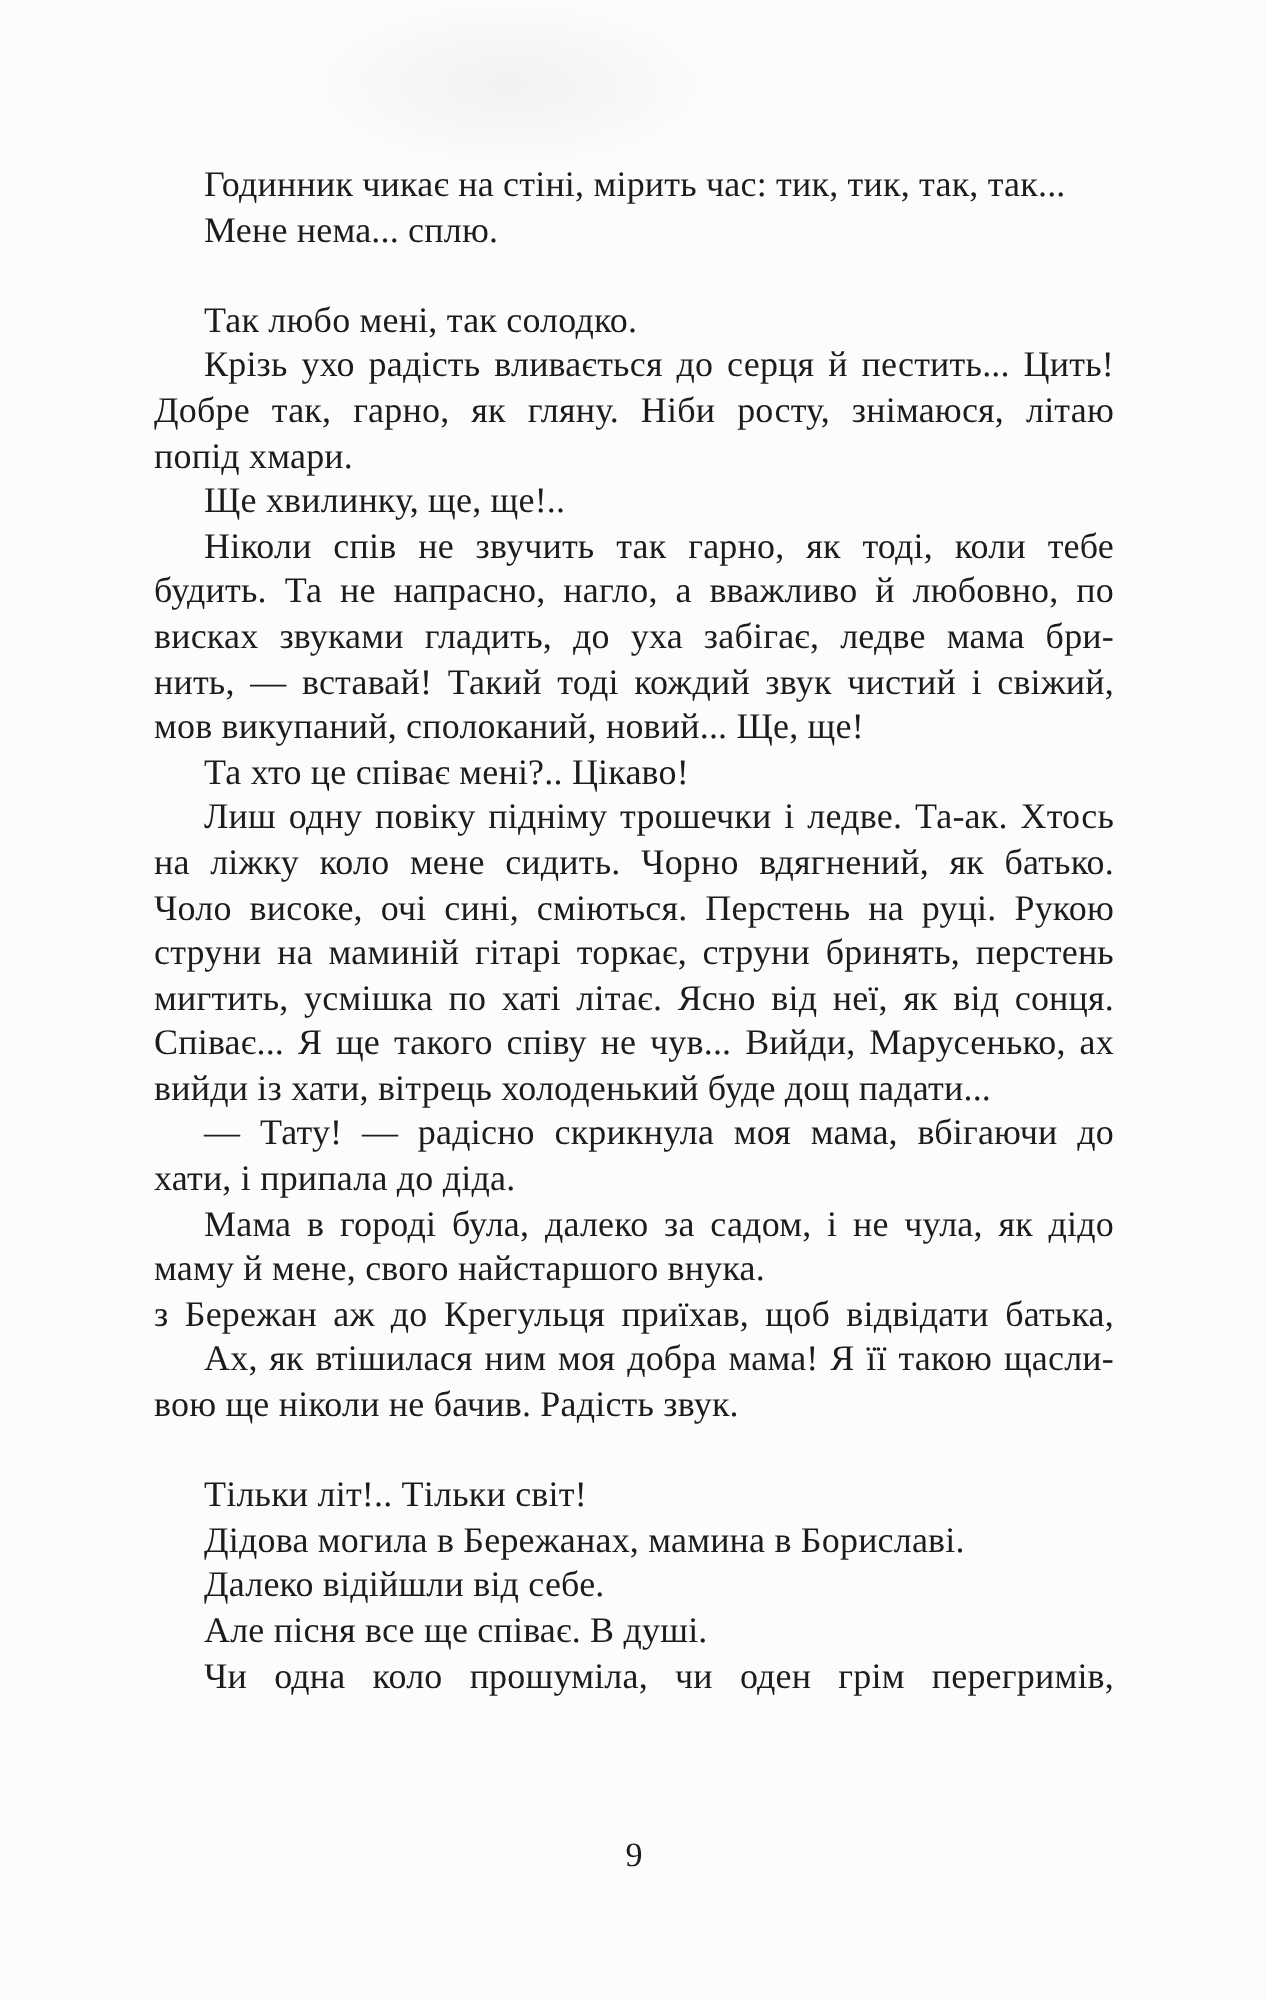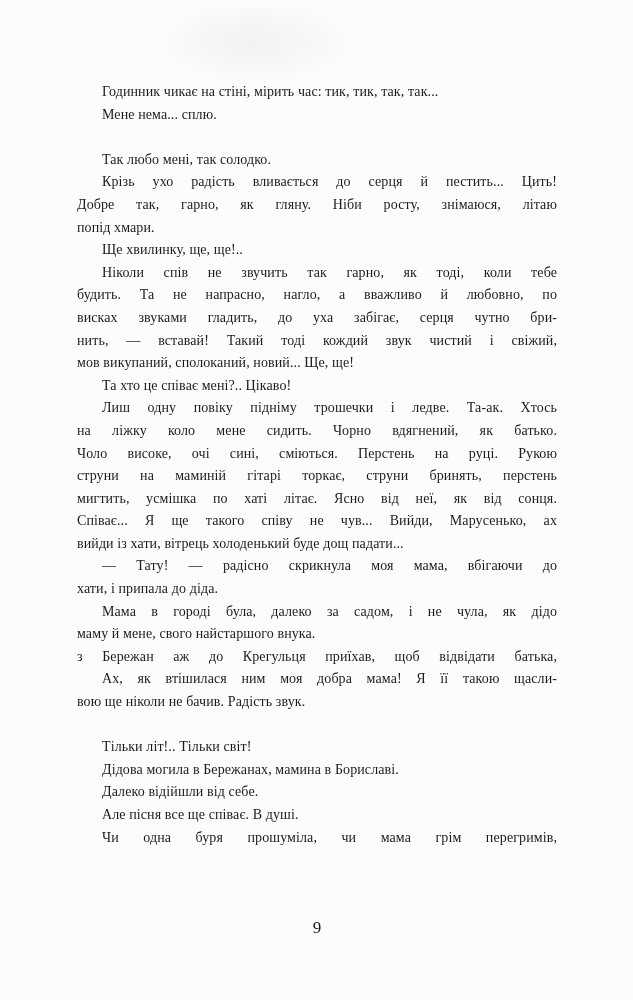--- a/index.html
+++ b/index.html
@@ -28,21 +28,21 @@
     width: 190px;
     height: 80px;
     background: radial-gradient(ellipse at 50% 50%, rgba(110,110,110,0.07) 0%, rgba(110,110,110,0.03) 45%, rgba(110,110,110,0) 75%);
     pointer-events: none;
   }
   .text-block {
     position: absolute;
     left: 77px;
     top: 81px;
     width: 480px;
-    font-size: 14px;
+    font-size: 18px;
     line-height: 22.6px;
     letter-spacing: 0.1px;
   }
   .paragraph {
     margin: 0;
     padding: 0;
   }
   .line {
     text-align: justify;
     text-align-last: justify;
@@ -90,21 +90,21 @@
         <div class="line indent">Крізь ухо радість вливається до серця й пестить... Цить!</div>
         <div class="line">Добре так, гарно, як гляну. Ніби росту, знімаюся, літаю</div>
         <div class="line para-end">попід хмари.</div>
       </div>
       <div class="paragraph">
         <div class="line indent para-end">Ще хвилинку, ще, ще!..</div>
       </div>
       <div class="paragraph">
         <div class="line indent">Ніколи спів не звучить так гарно, як тоді, коли тебе</div>
         <div class="line">будить. Та не напрасно, нагло, а вважливо й любовно, по</div>
-        <div class="line">висках звуками гладить, до уха забігає, серця чутно бри-</div>
+        <div class="line">висках звуками гладить, до уха забігає, ледве мама бри-</div>
         <div class="line">нить, — вставай! Такий тоді кождий звук чистий і свіжий,</div>
         <div class="line para-end">мов викупаний, сполоканий, новий... Ще, ще!</div>
       </div>
       <div class="paragraph">
         <div class="line indent para-end">Та хто це співає мені?.. Цікаво!</div>
       </div>
       <div class="paragraph">
         <div class="line indent">Лиш одну повіку підніму трошечки і ледве. Та-ак. Хтось</div>
         <div class="line">на ліжку коло мене сидить. Чорно вдягнений, як батько.</div>
         <div class="line">Чоло високе, очі сині, сміються. Перстень на руці. Рукою</div>
@@ -133,19 +133,19 @@
       <div class="paragraph">
         <div class="line indent para-end">Дідова могила в Бережанах, мамина в Бориславі.</div>
       </div>
       <div class="paragraph">
         <div class="line indent para-end">Далеко відійшли від себе.</div>
       </div>
       <div class="paragraph">
         <div class="line indent para-end">Але пісня все ще співає. В душі.</div>
       </div>
       <div class="paragraph">
-        <div class="line indent">Чи одна буря прошуміла, чи мама грім перегримів,</div>
+        <div class="line indent">Чи одна коло прошуміла, чи оден грім перегримів,</div>
       </div>
     </div>
   <div class="page-footer">
     <span class="page-number">9</span>
   </div>
 </div>
 
 </body></html>

